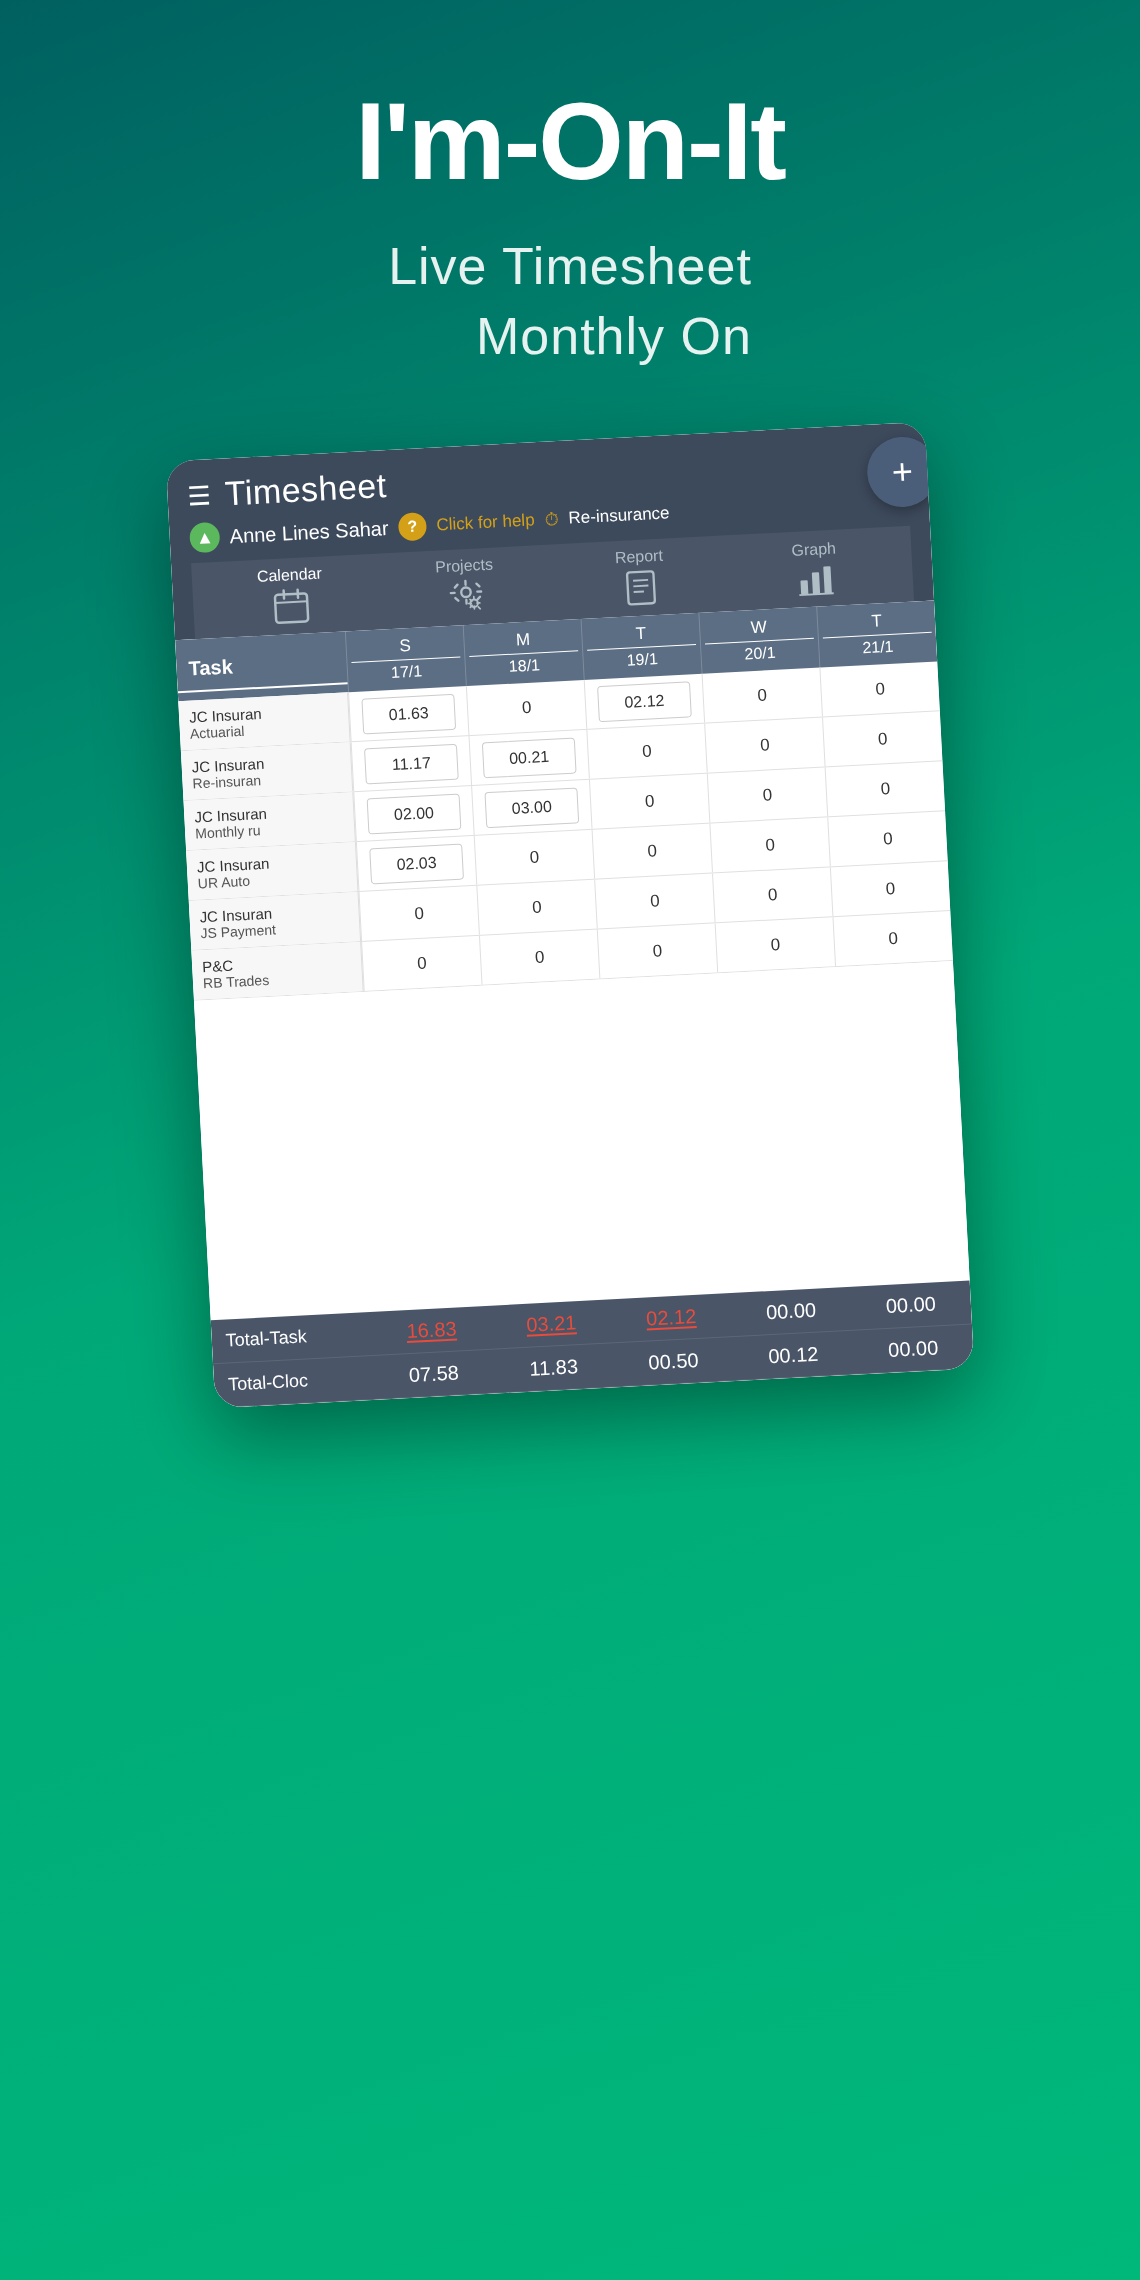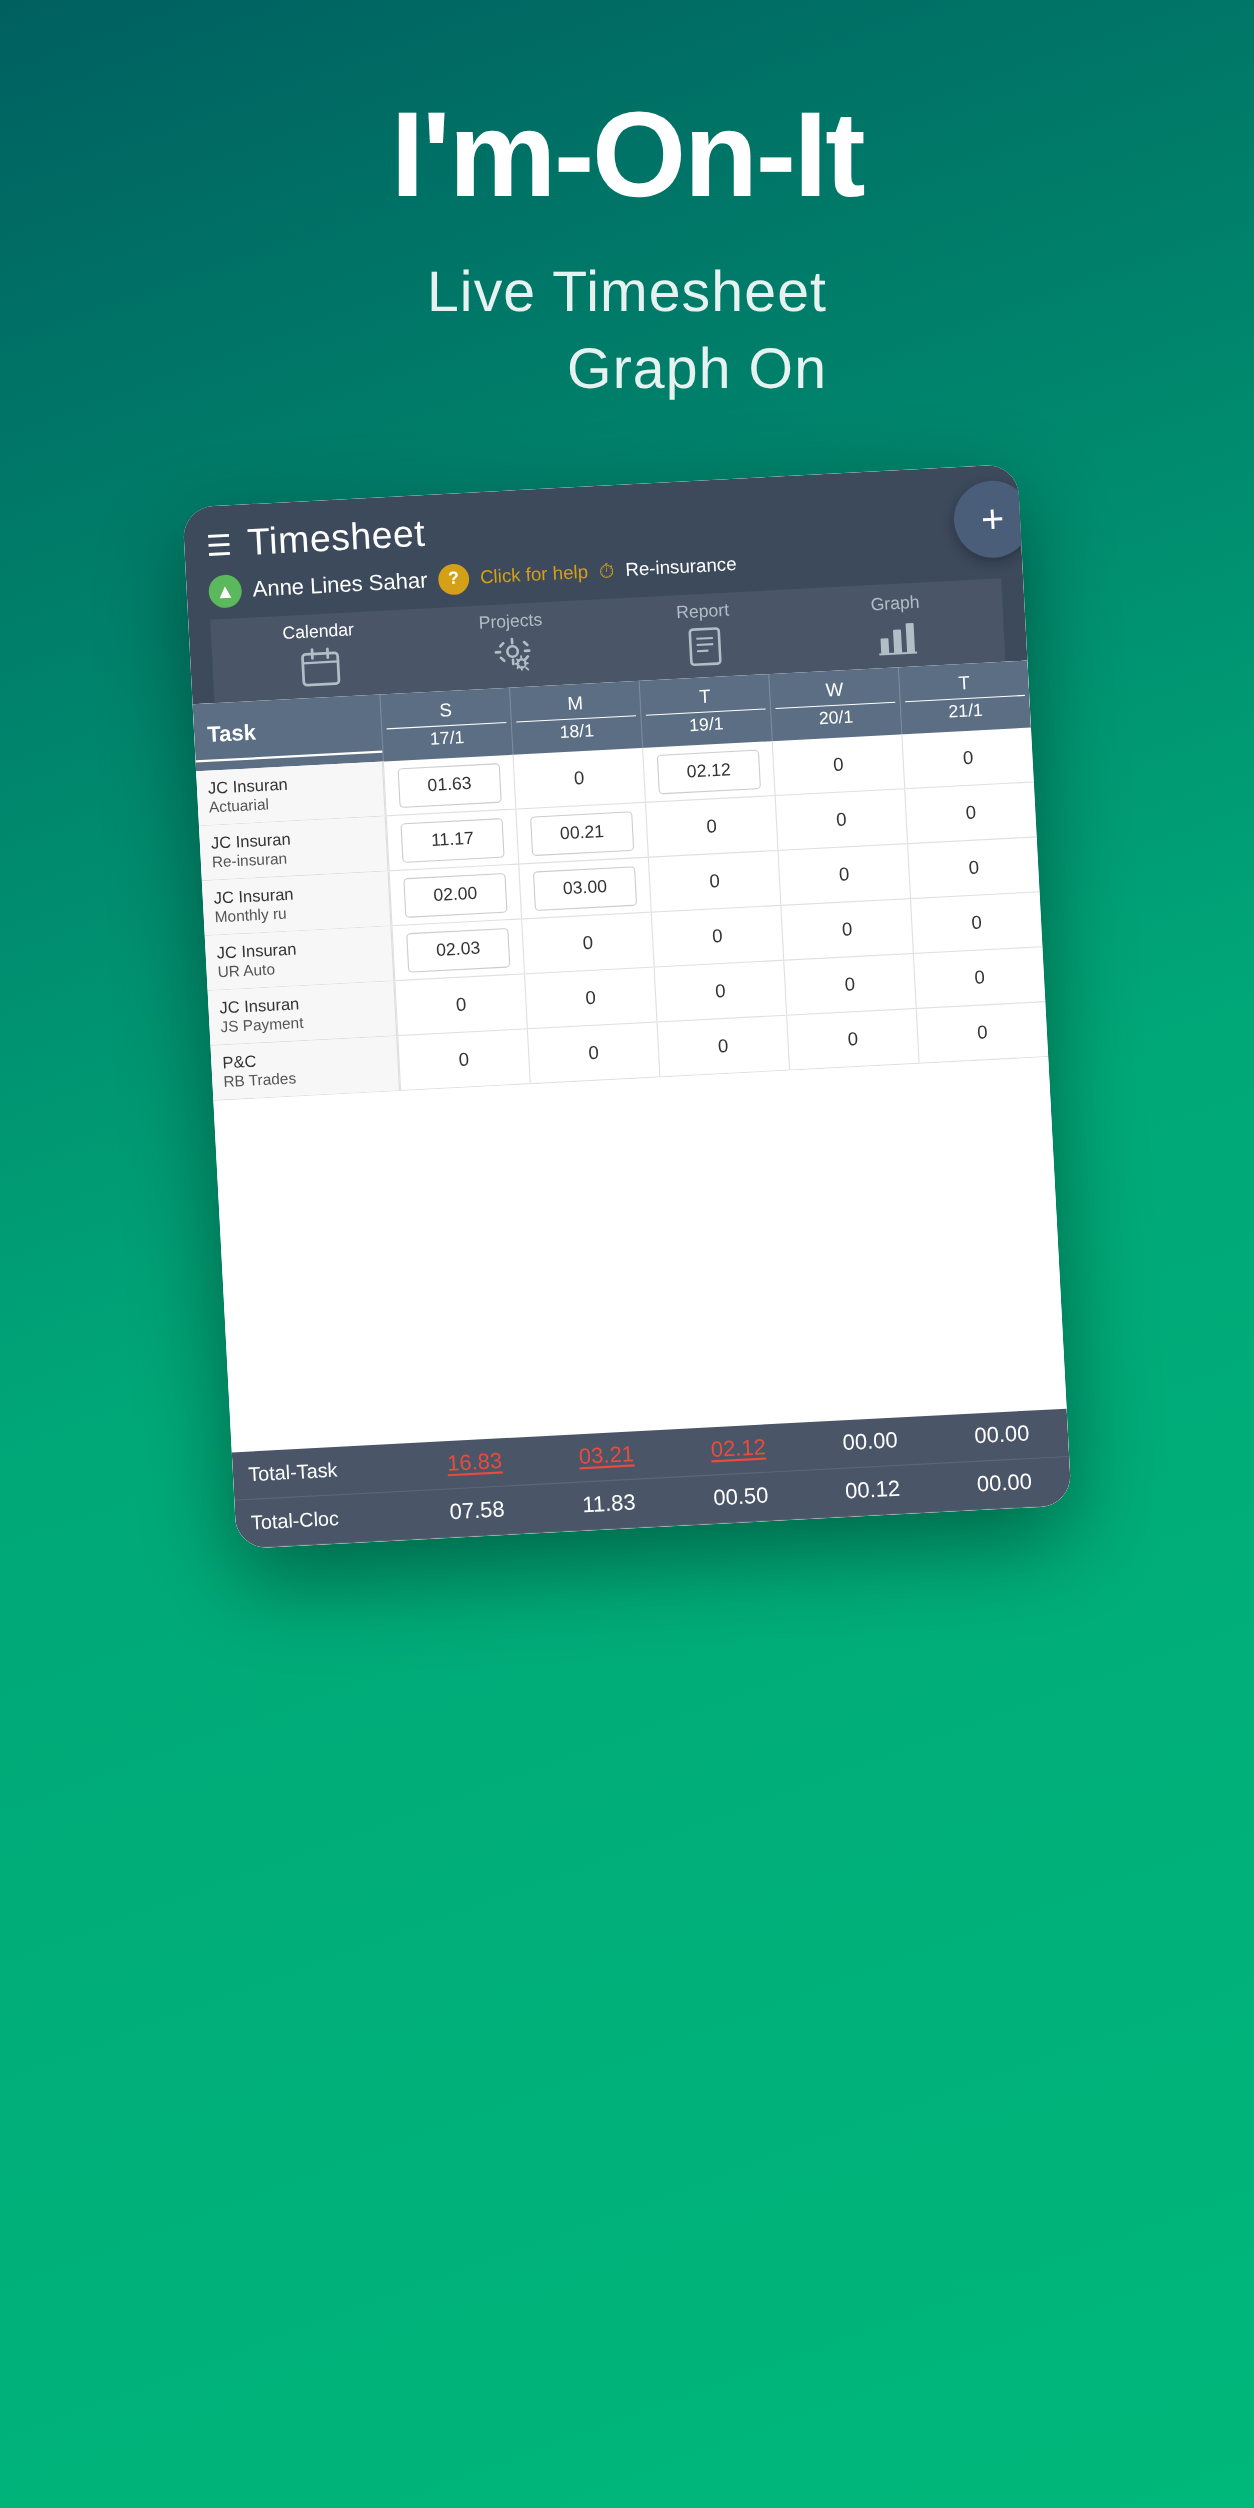--- a/index.html
+++ b/index.html
@@ -344,21 +344,21 @@
       width: 38px;
       height: 36px;
     }
   </style>
 </head>
 <body>
 
 <h1 class="hero-title">I'm-On-It</h1>
 <p class="hero-subtitle">
   <span>Live Timesheet</span><br>
-  <span>Graph On</span>
+  <span>Monthly On</span>
 </p>
 
 <div class="phone-wrapper">
 
   <div class="add-fab">
     <span>+</span>
   </div>
 
   <div class="app-header">
     <div class="app-title-row">

